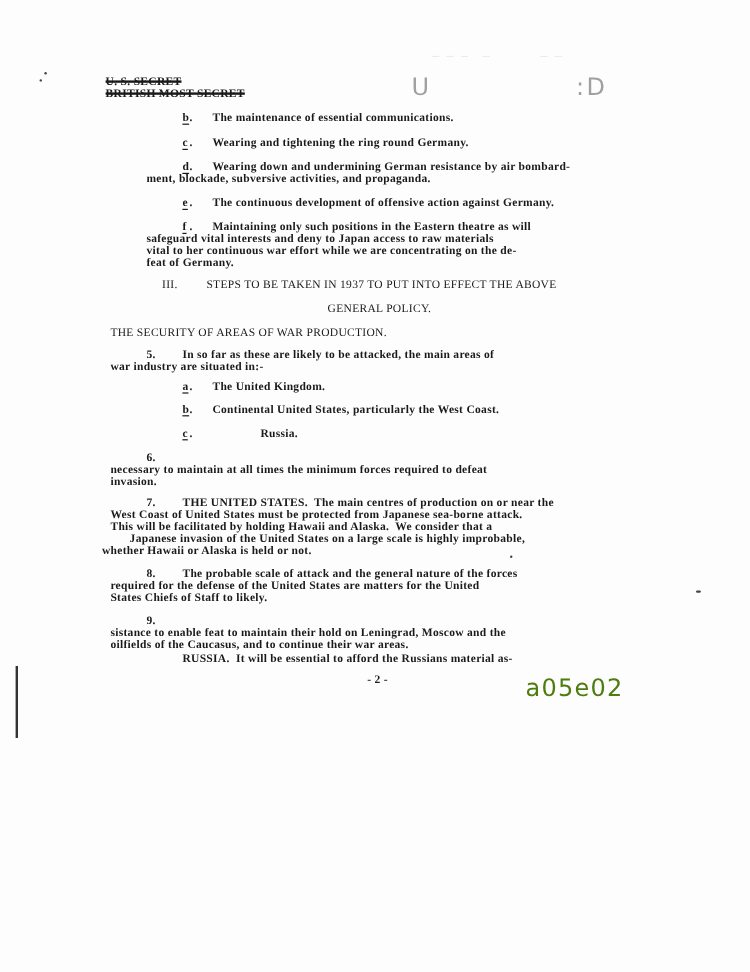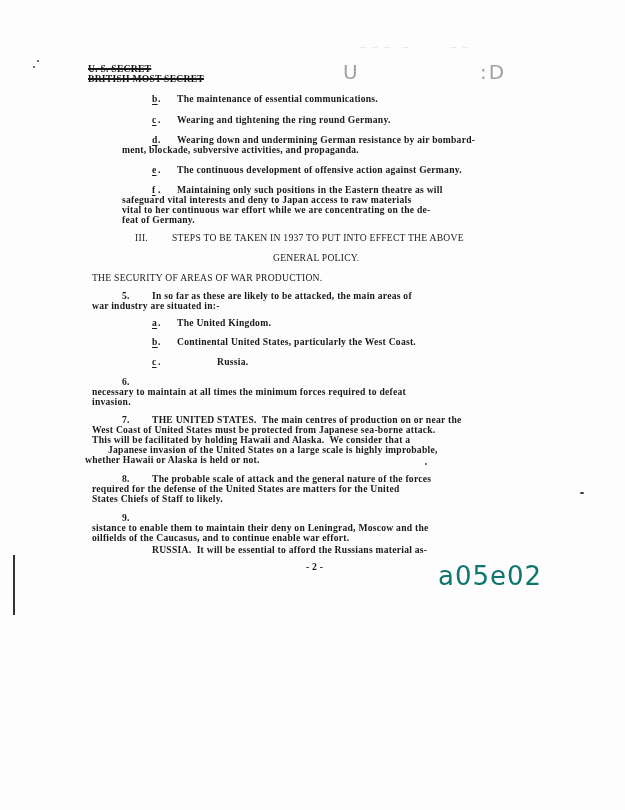--- a/index.html
+++ b/index.html
@@ -4,21 +4,21 @@
 <style>
   html, body { margin: 0; padding: 0; background: #ffffff; }
   body { width: 625px; height: 810px; position: relative; overflow: hidden; }
   .page { position: absolute; left: 0; top: 0; width: 625px; height: 810px; background: #fdfdfd; }
   .mono { font-family: Liberation Serif, serif; color: #1a1a1a; font-size: 9.6px; font-weight: bold; letter-spacing: 0.25px; }
   .abs { position: absolute; white-space: pre; }
   .strike { text-decoration: line-through; text-decoration-thickness: 1.5px; }
   .lt { text-decoration: underline; text-decoration-thickness: 1px; text-underline-offset: 2px; }
   .stamp { font-family: "DejaVu Sans", sans-serif; color: #555; font-size: 20px; letter-spacing: 2px; opacity: 0.55; }
   .stamp-top { font-family: "DejaVu Sans Mono", monospace; color: #888; font-size: 10px; opacity: 0.35; }
-  .handwritten { font-family: "DejaVu Sans", sans-serif; color: #0f766e; font-size: 26px; font-weight: normal; letter-spacing: 1px; }
+  .handwritten { font-family: "DejaVu Sans", sans-serif; color: #4d7c0f; font-size: 20px; font-weight: normal; letter-spacing: 1px; }
   .margin-bar { position: absolute; background: #333; }
   .speck { position: absolute; background: #444; border-radius: 1px; }
   .pageno { font-size: 9.6px; }
 </style>
 </head>
 <body>
 
 <div class="page">
 
   <div class="abs mono strike" style="left:88px; top:63px;">U. S. SECRET</div>
@@ -84,22 +84,22 @@
   <div class="abs mono" style="left:108px; top:444px;">Japanese invasion of the United States on a large scale is highly improbable,</div>
   <div class="abs mono" style="left:85px; top:454px;">whether Hawaii or Alaska is held or not.</div>
 
   <div class="abs mono" style="left:122px; top:473px;">8.</div>
   <div class="abs mono" style="left:152px; top:473px;">The probable scale of attack and the general nature of the forces</div>
   <div class="abs mono" style="left:92px; top:483px;">required for the defense of the United States are matters for the United</div>
   <div class="abs mono" style="left:92px; top:493px;">States Chiefs of Staff to likely.</div>
 
   <div class="abs mono" style="left:122px; top:512px;">9.</div>
   <div class="abs mono" style="left:152px; top:512px;margin-top:32px;">RUSSIA.  It will be essential to afford the Russians material as-</div>
-  <div class="abs mono" style="left:92px; top:522px;">sistance to enable them to maintain their deny on Leningrad, Moscow and the</div>
-  <div class="abs mono" style="left:92px; top:532px;">oilfields of the Caucasus, and to continue enable war effort.</div>
+  <div class="abs mono" style="left:92px; top:522px;">sistance to enable feat to maintain their hold on Leningrad, Moscow and the</div>
+  <div class="abs mono" style="left:92px; top:532px;">oilfields of the Caucasus, and to continue their war areas.</div>
 
   <div class="abs mono pageno" style="left:306px; top:561px;">- 2 -</div>
   <div class="abs handwritten" style="left:438px; top:561px;">a05e02</div>
 
   <div class="margin-bar" style="left:13px; top:555px; width:2px; height:60px;"></div>
   <div class="speck" style="left:37px; top:60px; width:2px; height:2px;"></div>
   <div class="speck" style="left:33px; top:66px; width:2px; height:2px;"></div>
   <div class="speck" style="left:580px; top:492px; width:4px; height:2px;"></div>
   <div class="speck" style="left:425px; top:463px; width:2px; height:2px;"></div>
 </div>

